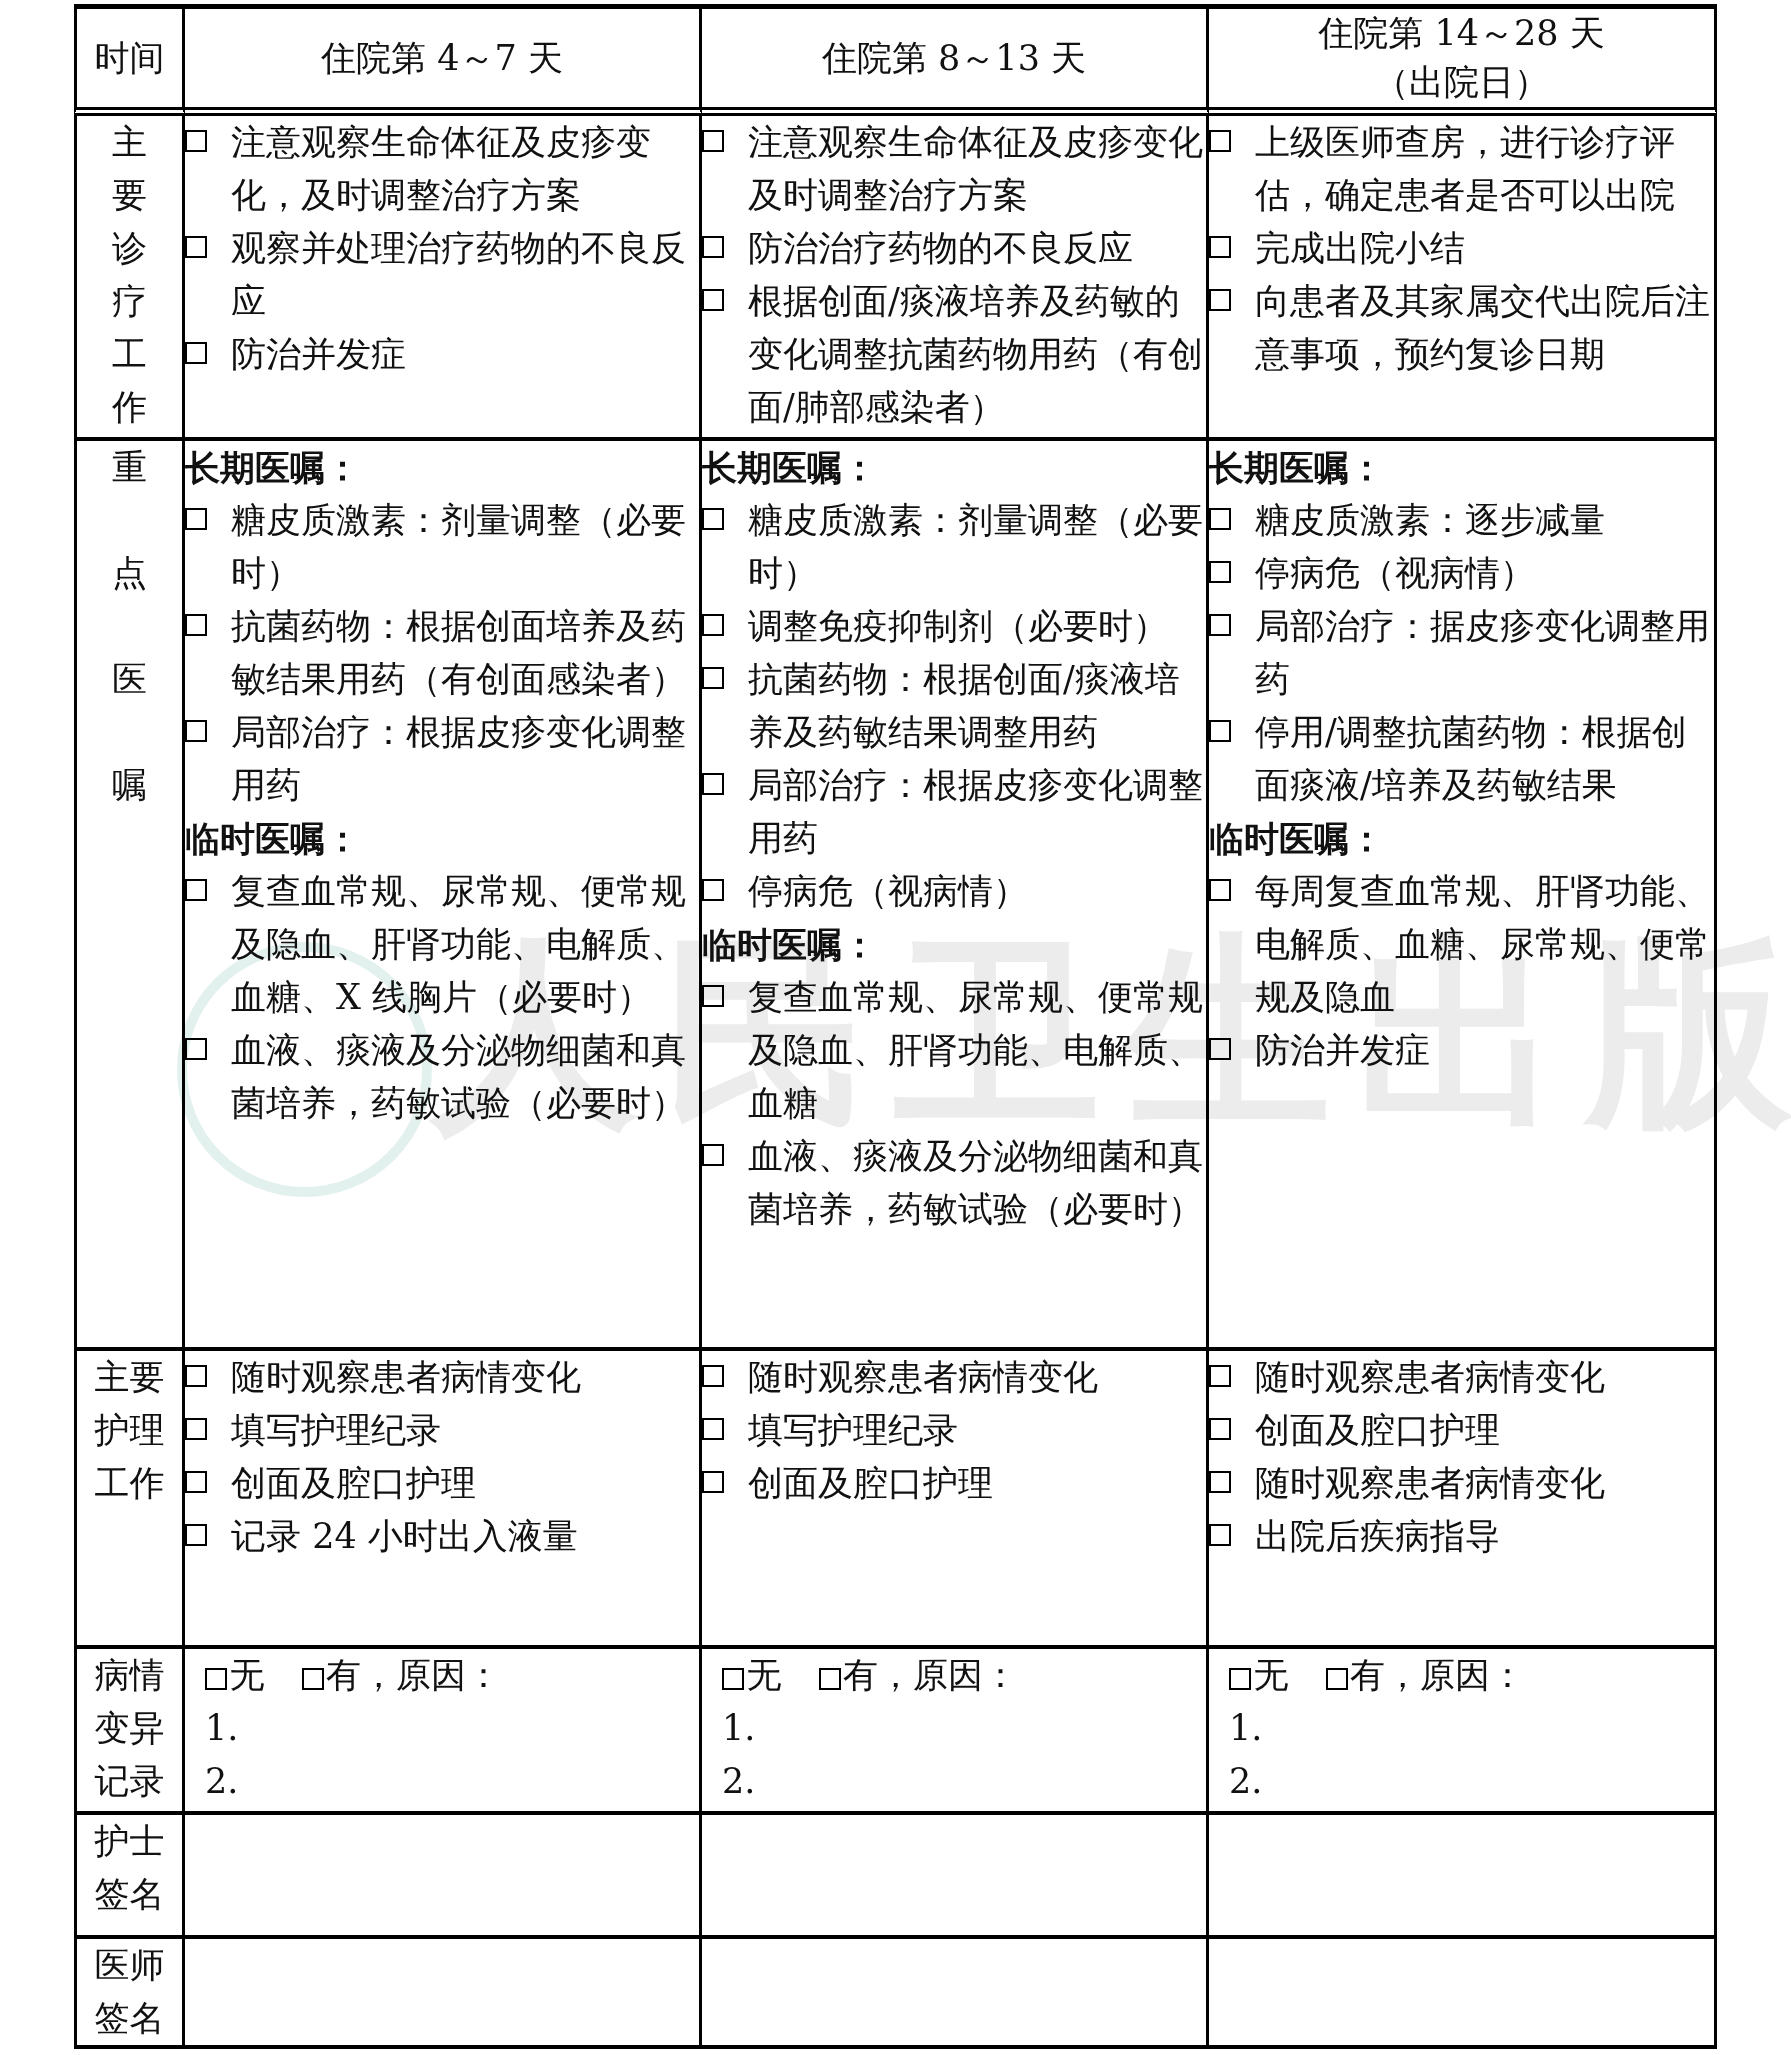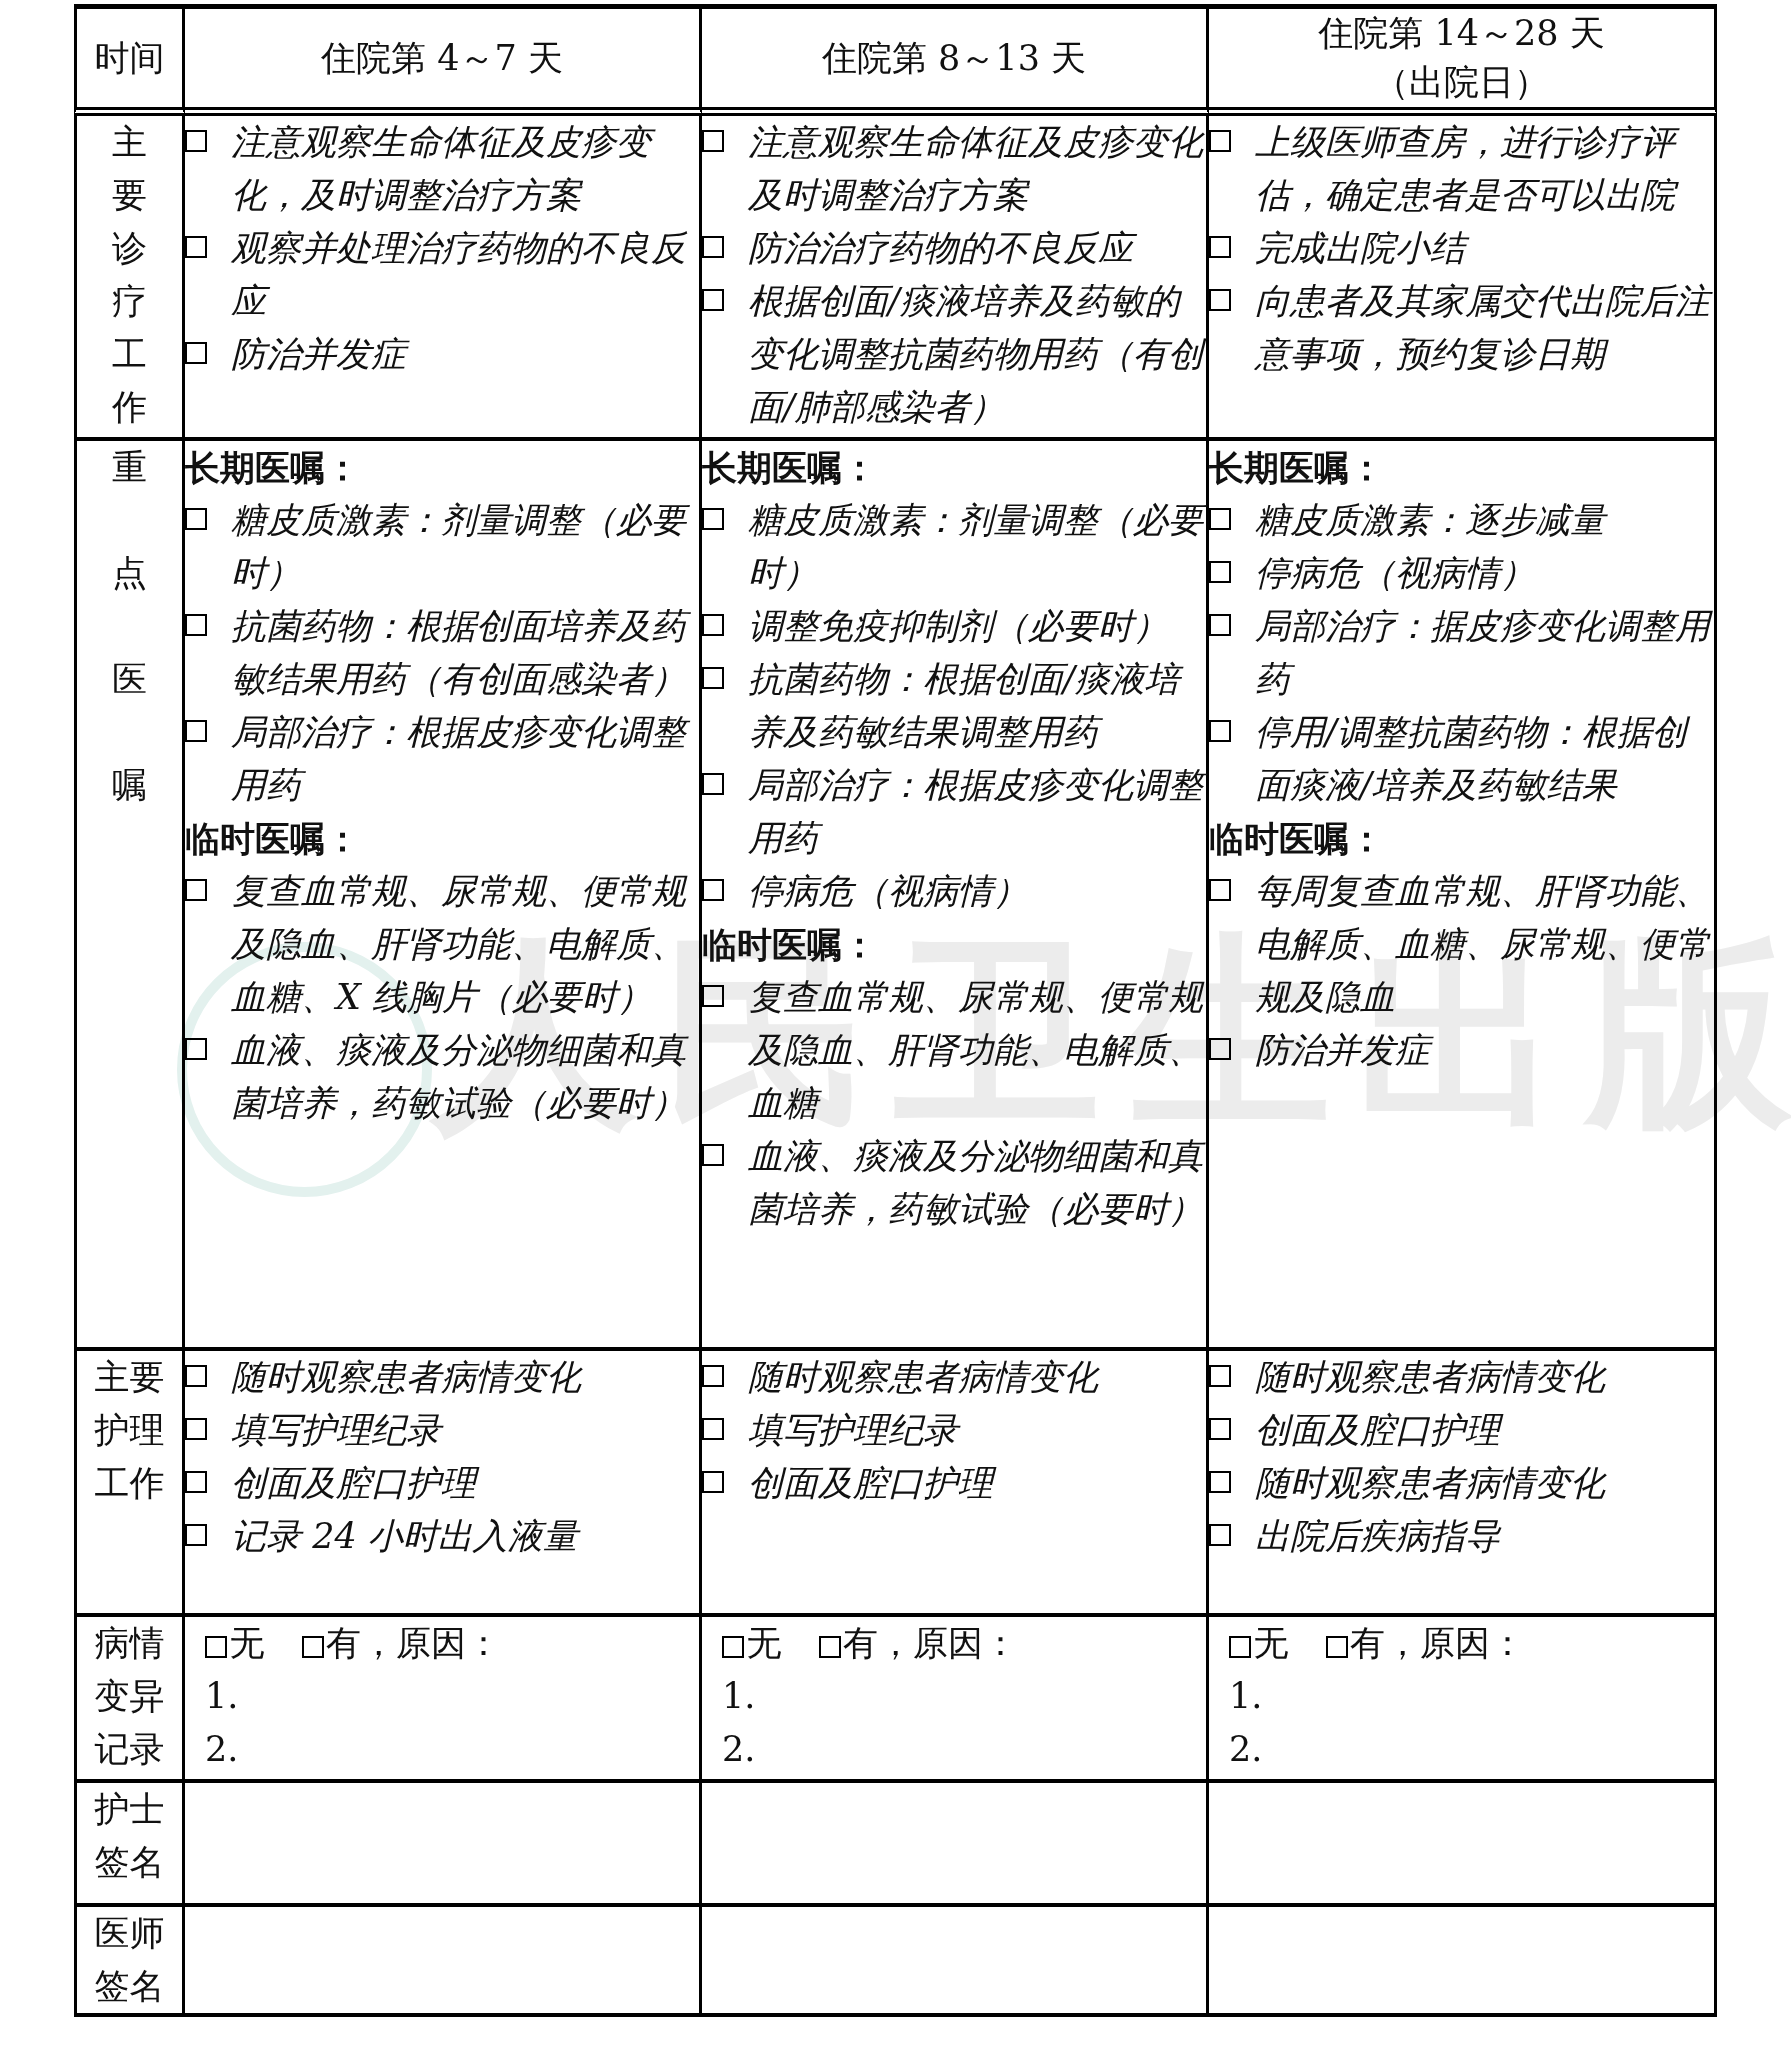--- a/index.html
+++ b/index.html
@@ -15,21 +15,21 @@
   table.pathway td { border-right:3.3px solid #000; border-bottom:4.1px solid #000; vertical-align:top;
          padding:0; box-sizing:border-box; font-size:35px; line-height:53px; position:relative; }
   table.pathway tr td:first-child { border-left:3.3px solid #000; }
   tr.hdr td { border-top:5px solid #000; border-bottom:9px double #000;
          vertical-align:middle; text-align:center; height:111px; line-height:49px; }
   tr.hdr td.c0 { font-size:35px; }
   td.c0 { text-align:center; vertical-align:middle; }
   td.content { padding:6.6px 12.3px 4.1px 20px; }
   .vert { display:flex; flex-direction:column; align-items:center; justify-content:center; height:100%; }
   .vert span { display:block; line-height:53px; }
-  .item { position:relative; padding-left:46px;font-style:italic; }
+  .item { position:relative; padding-left:46px; }
   .cb { position:absolute; left:0; top:14px; width:22px; height:22px; border:2.5px solid #000; box-sizing:border-box; }
   .sub { font-weight:bold; }
   .inline-cb { display:inline-block; width:22px; height:22px; border:2.5px solid #000; box-sizing:border-box;
                vertical-align:-3.3px; margin-right:2.5px; }
   .gap { display:inline-block; width:37px; }
 </style>
 </head>
 <body>
 
 <div class="wm wm-circle"></div>
@@ -122,21 +122,21 @@
           <div class="item"><span class="cb"></span><span>糖皮质激素：逐步减量</span></div>
           <div class="item"><span class="cb"></span><span>停病危（视病情）</span></div>
           <div class="item"><span class="cb"></span><span>局部治疗：据皮疹变化调整用药</span></div>
           <div class="item"><span class="cb"></span><span>停用/调整抗菌药物：根据创面痰液/培养及药敏结果</span></div>
           <div class="sub">临时医嘱：</div>
           <div class="item"><span class="cb"></span><span>每周复查血常规、肝肾功能、电解质、血糖、尿常规、便常规及隐血</span></div>
           <div class="item"><span class="cb"></span><span>防治并发症</span></div>
         </td>
   </tr>
 
-  <tr style="height:266px">
+  <tr style="height:298px">
     <td class="c0">
       <div class="vert">
             <span>主要</span>
             <span>护理</span>
             <span>工作</span>
           </div>
     </td>
     <td class="content">
           <div class="item"><span class="cb"></span><span>随时观察患者病情变化</span></div>
           <div class="item"><span class="cb"></span><span>填写护理纪录</span></div>

